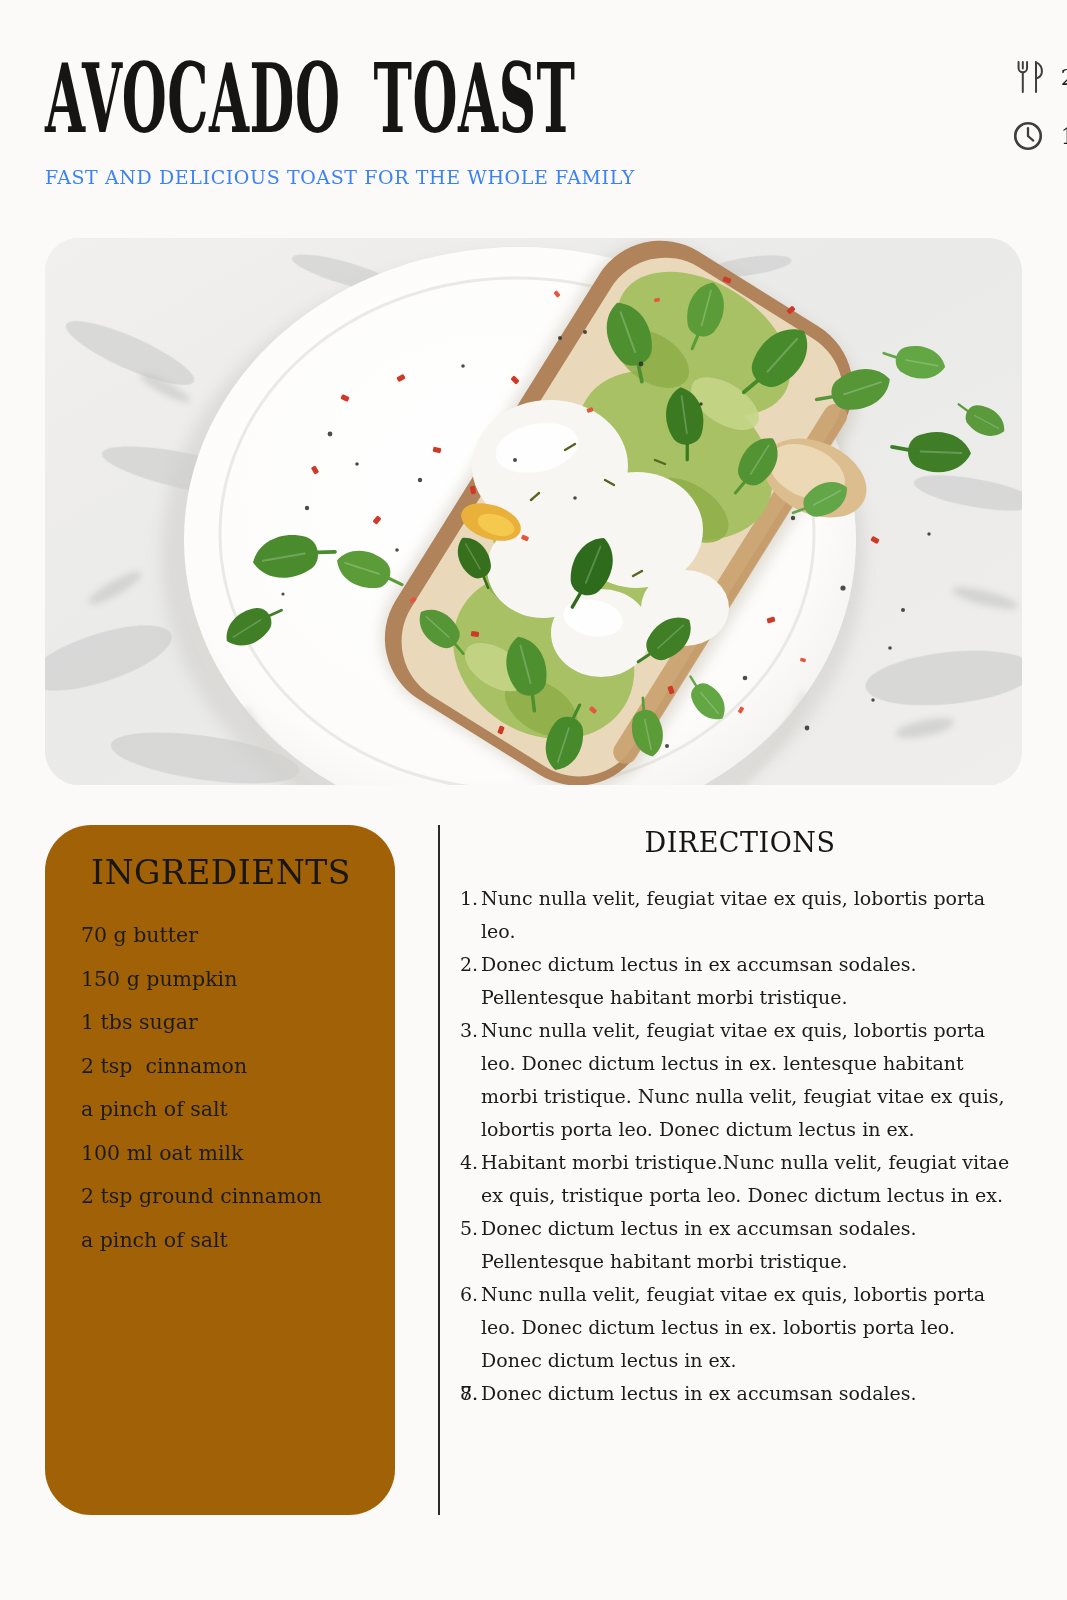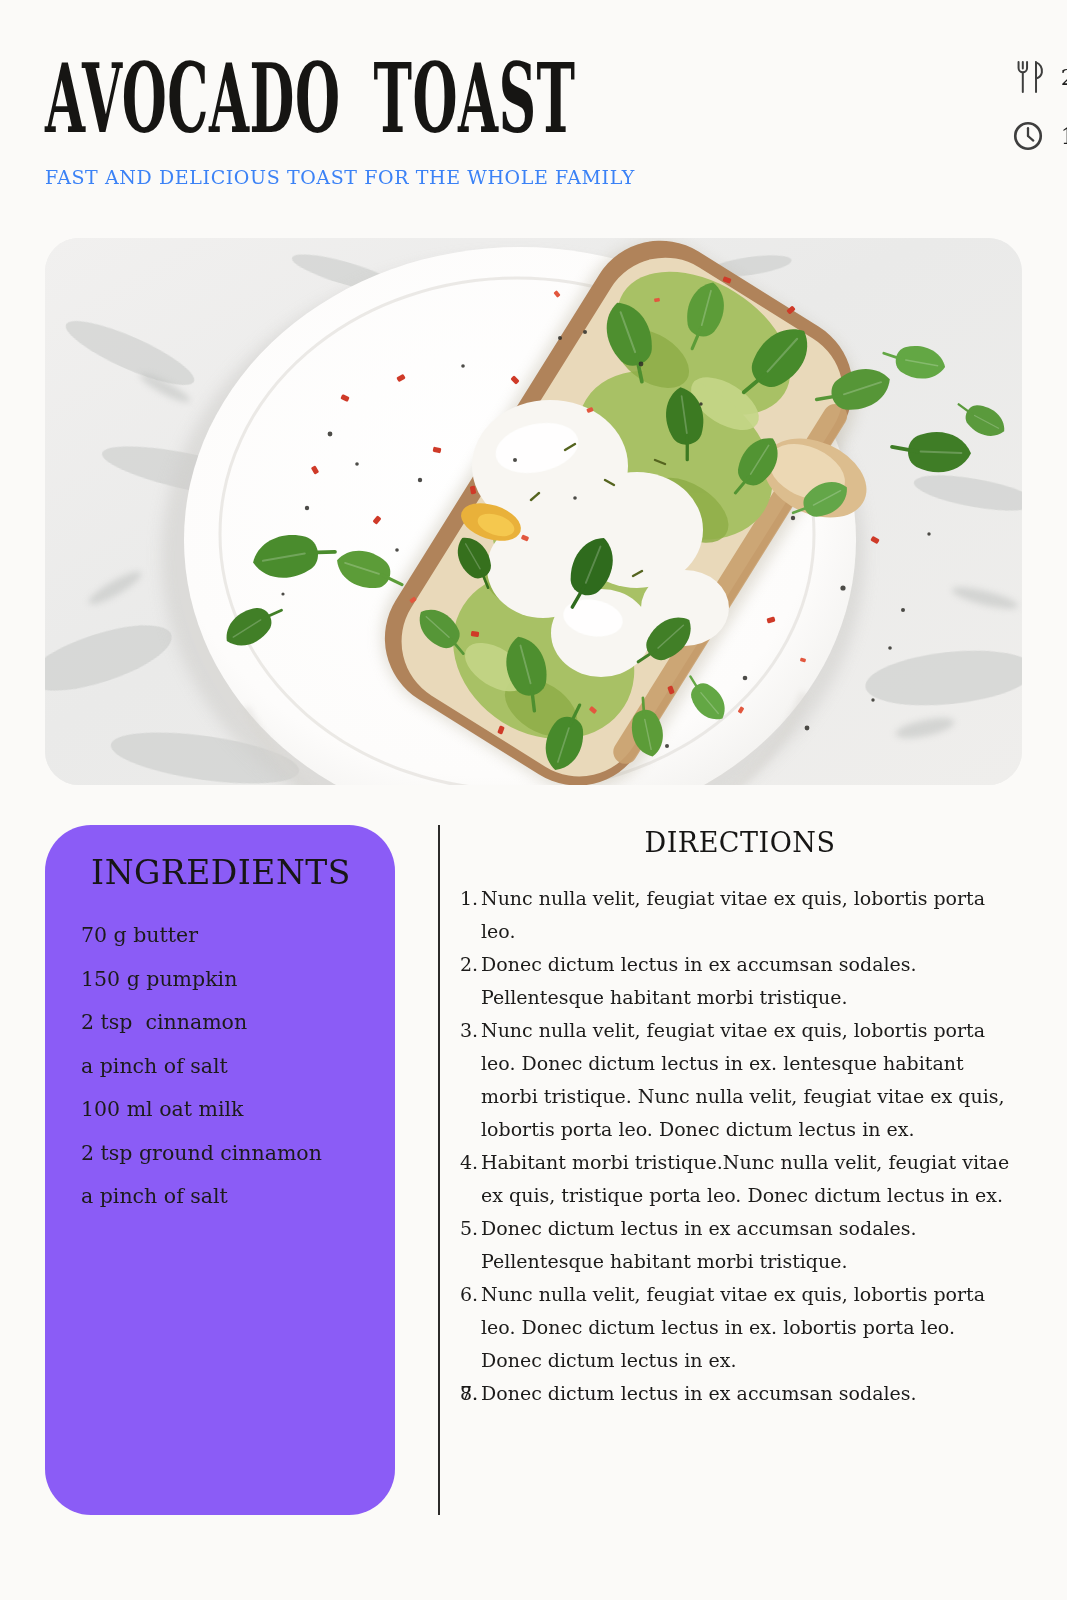--- a/index.html
+++ b/index.html
@@ -36,21 +36,21 @@
   .photo-frame {
     margin-top:50px; width:977px; height:547px;
     border-radius:34px; overflow:hidden; background:#ececeb;
   }
   .photo-frame svg { display:block; width:100%; height:100%; }
 
   
   .columns { display:flex; align-items:stretch; margin-top:40px; }
   .ingredients-panel {
     width:350px; height:690px; flex:0 0 auto;
-    background:#8b5cf6; border-radius:46px;
+    background:#a16207; border-radius:46px;
     padding:28px 34px 30px 36px;
   }
   .ingredients-heading {
     font-size:33px; font-weight:normal; text-align:center;
     letter-spacing:0.5px; color:#171615;
   }
   .ingredients-list { list-style:none; margin-top:22px; }
   .ingredients-list li {
     font-size:20.5px; line-height:43.5px; white-space:pre-wrap; color:#1c1b1a;
   }
@@ -300,20 +300,21 @@
 
     <div class="ingredients-panel">
       <h2 class="ingredients-heading">INGREDIENTS</h2>
       <ul class="ingredients-list">
 
 
           <li>70 g butter</li>
 
           <li>150 g pumpkin</li>
 
+          <li>1 tbs sugar</li>
 
           <li>2 tsp  cinnamon</li>
 
           <li>a pinch of salt</li>
 
 
           <li>100 ml oat milk</li>
 
           <li>2 tsp ground cinnamon</li>
 

